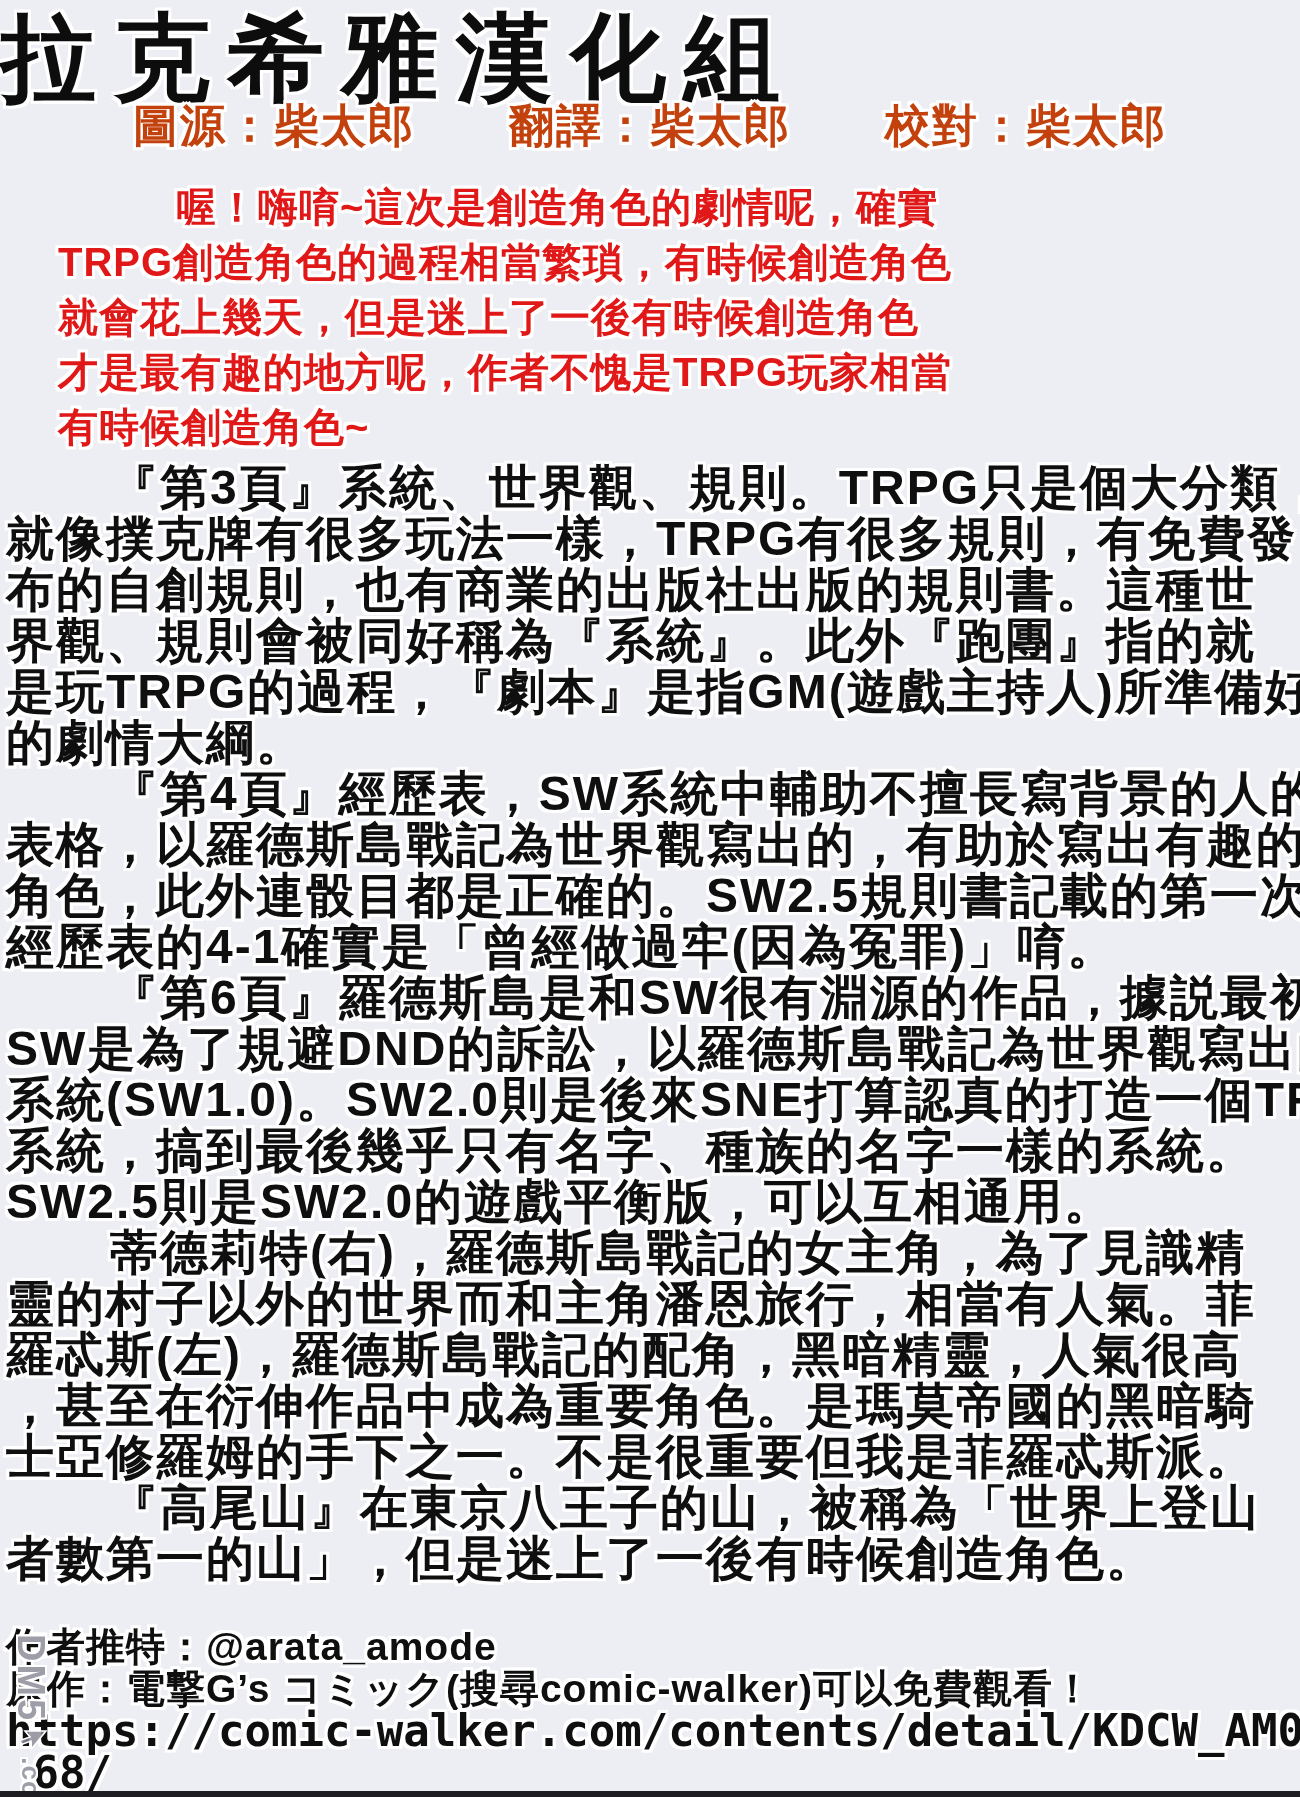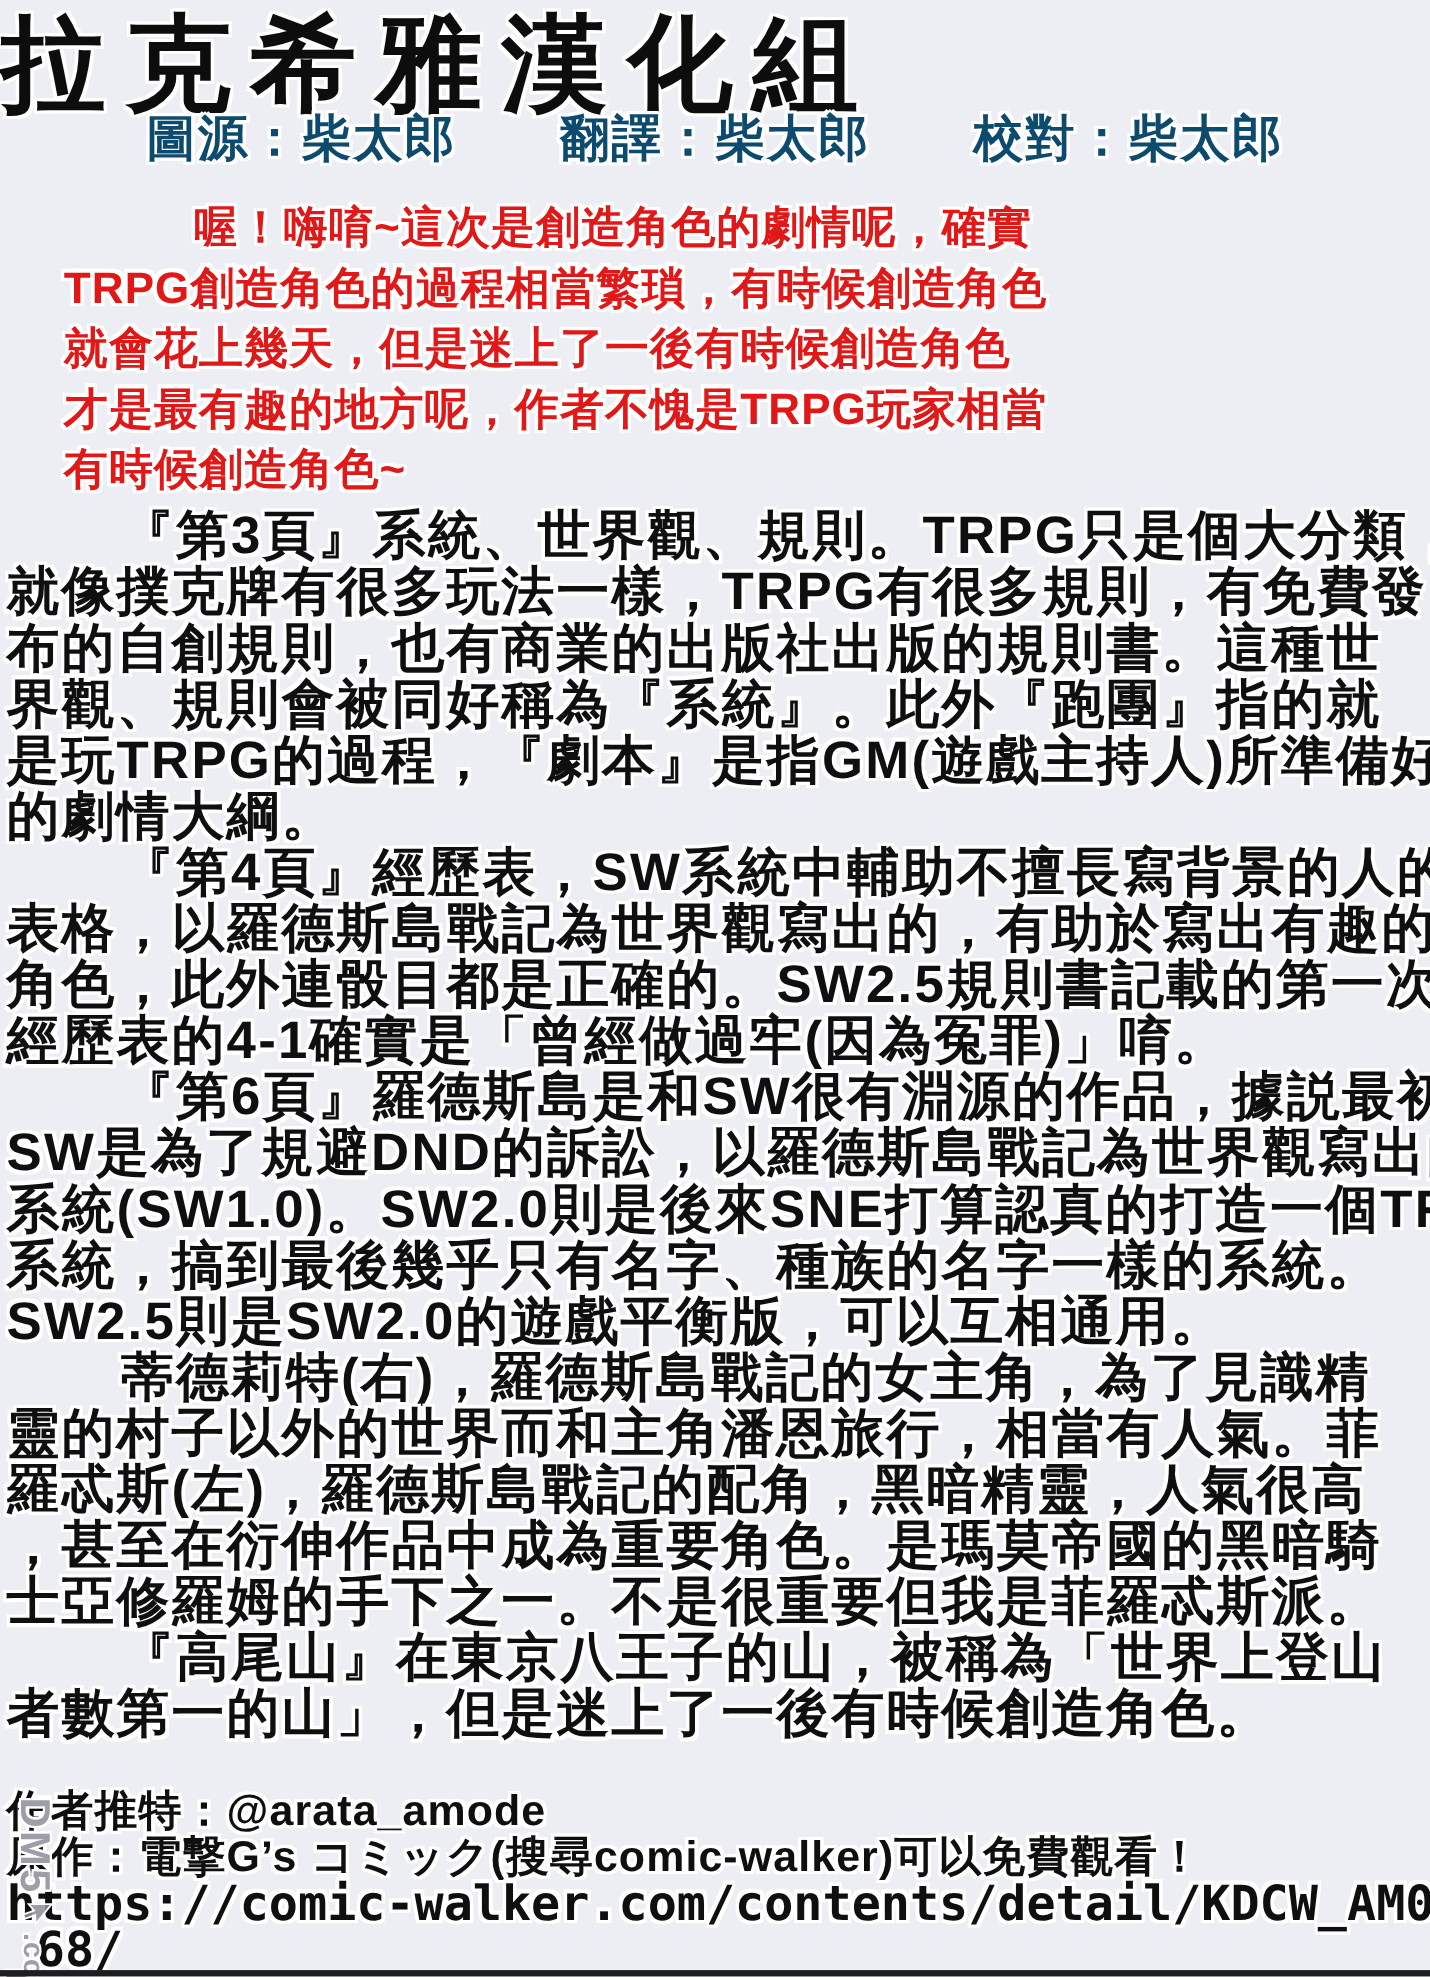--- a/index.html
+++ b/index.html
@@ -26,21 +26,21 @@
     font-size:96px;line-height:115px;
     font-weight:900;letter-spacing:18px;
     color:#0d0d0d;
   }
   .credits{
     position:absolute;top:101px;left:0;width:100%;
     text-align:center;
     font-family:"DejaVu Serif",serif;
     font-size:45px;line-height:50px;
     font-weight:900;letter-spacing:2px;
-    color:#0c4a6e;
+    color:#c2410c;
   }
   .red-note{
     position:absolute;top:180px;left:58px;width:1190px;
     font-size:40px;line-height:55px;font-weight:900;
     letter-spacing:1px;
   }
   .red-note .line:first-child{text-indent:118px;}
   .notes{
     position:absolute;top:462px;left:6px;width:1288px;
     font-size:48px;line-height:51px;font-weight:900;

